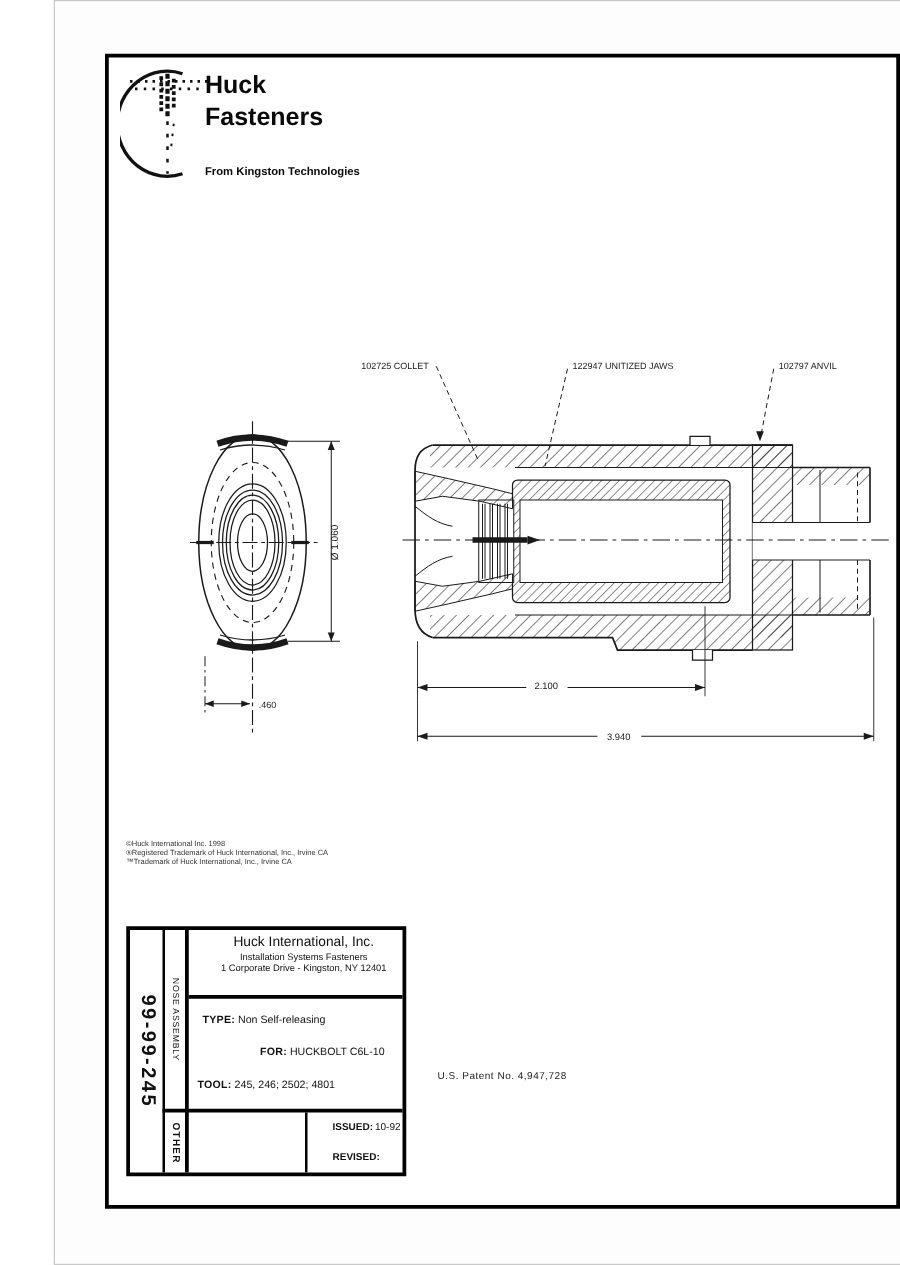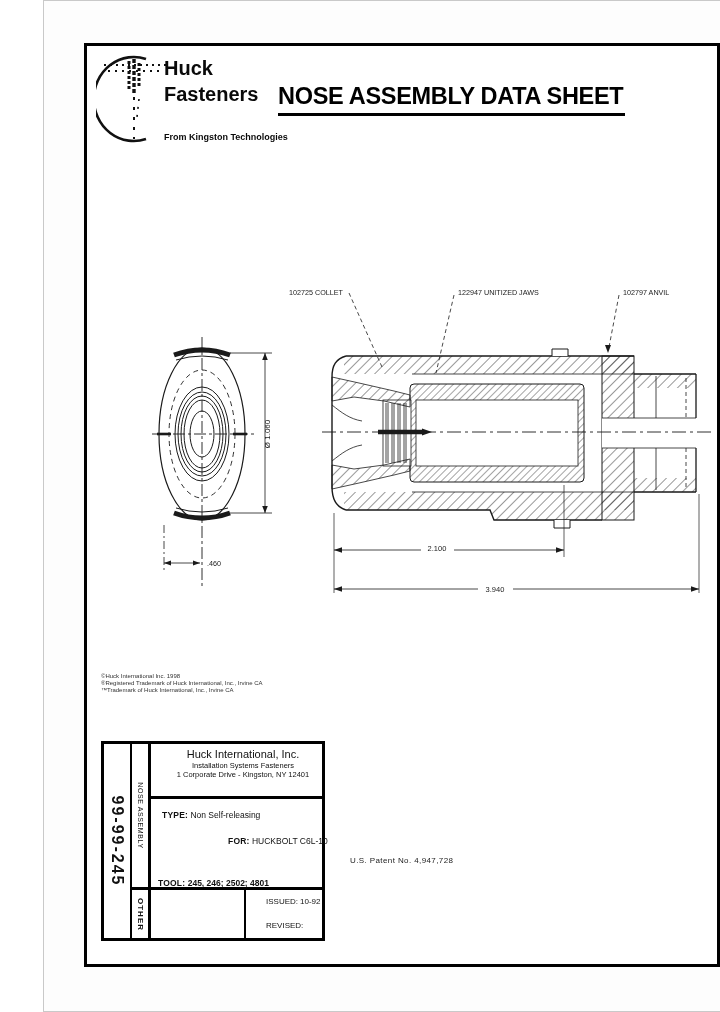--- a/index.html
+++ b/index.html
@@ -23,21 +23,21 @@
   .vtext>span{transform:rotate(90deg);white-space:nowrap;}
   .pn{font-size:16px;font-weight:bold;letter-spacing:2px;}
   .cat{font-size:7px;letter-spacing:0.6px;}
   .oth{font-size:8px;font-weight:bold;letter-spacing:1px;}
   .company{position:absolute;left:47px;top:4px;width:184px;text-align:center;}
   .company .c1{font-size:11px;line-height:13px;}
   .company .c2{font-size:7.5px;line-height:9px;}
   .company .c3{font-size:7.5px;line-height:9px;}
   .spec{position:absolute;font-size:8.5px;white-space:nowrap;}
   .spec b{letter-spacing:0.2px;}
-  .issue{position:absolute;font-size:8px;font-weight:normal;padding-left:12px;}
+  .issue{position:absolute;font-size:8px;font-weight:bold;padding-left:12px;}
   .issue-val{position:absolute;font-size:8px;}
   .patent{position:absolute;left:306px;top:855px;font-size:8px;letter-spacing:0.4px;color:#222;}
 </style>
 </head>
 <body>
 
 <div class="page">
   <div class="frame"></div>
 
   <svg class="logo-svg" width="78" height="98" viewBox="0 0 78 98">
@@ -48,21 +48,20 @@
     <line x1="38" y1="8" x2="38" y2="42" stroke="#111" stroke-width="3.4" stroke-dasharray="4,2"></line>
     <line x1="43" y1="12" x2="43" y2="36" stroke="#111" stroke-width="3" stroke-dasharray="3,2"></line>
     <line x1="38" y1="46" x2="38" y2="88" stroke="#111" stroke-width="2" stroke-dasharray="3,7"></line>
     <line x1="43" y1="48" x2="41" y2="66" stroke="#111" stroke-width="1.6" stroke-dasharray="2,6"></line>
   </svg>
   <div class="brand">
     <div>Huck</div>
     <div>Fasteners</div>
   </div>
   <div class="tagline">From Kingston Technologies</div>
-  <div class="sheet-title">NOSE ASSEMBLY DATA SHEET</div>
 
   <svg class="draw-svg" width="720" height="1012" viewBox="0 0 720 1012">
     <defs>
       <pattern id="h1" width="7" height="7" patternUnits="userSpaceOnUse" patternTransform="rotate(45)">
         <line x1="0" y1="0" x2="0" y2="7" stroke="#1a1a1a" stroke-width="0.9"></line>
       </pattern>
       <pattern id="h2" width="5" height="5" patternUnits="userSpaceOnUse" patternTransform="rotate(45)">
         <line x1="0" y1="0" x2="0" y2="5" stroke="#1a1a1a" stroke-width="0.8"></line>
       </pattern>
     </defs>
@@ -190,25 +189,25 @@
     <div class="company">
       <div class="c1">Huck International, Inc.</div>
       <div class="c2">Installation Systems Fasteners</div>
       <div class="c3">1 Corporate Drive - Kingston, NY  12401</div>
     </div>
 
     <div class="spec" style="left:58px;top:66px;">
       <b>TYPE:</b>
       <span>Non Self-releasing</span>
     </div>
-    <div class="spec" style="left:84px;top:92px;padding-left:40px;">
+    <div class="spec" style="left:64px;top:92px;padding-left:40px;">
       <b>FOR:</b>
       <span>HUCKBOLT C6L-10</span>
     </div>
-    <div class="spec" style="left:54px;top:134px;font-weight:bold;">
+    <div class="spec" style="left:54px;top:118px;">
       <b>TOOL:</b>
       <span>245, 246; 2502; 4801</span>
     </div>
 
     <div class="issue" style="left:150px;top:153px;">ISSUED:</div>
     <div class="issue-val" style="left:196px;top:153px;">10-92</div>
     <div class="issue" style="left:150px;top:177px;">REVISED:</div>
     <div class="issue-val" style="left:200px;top:177px;"></div>
   </div>
 

